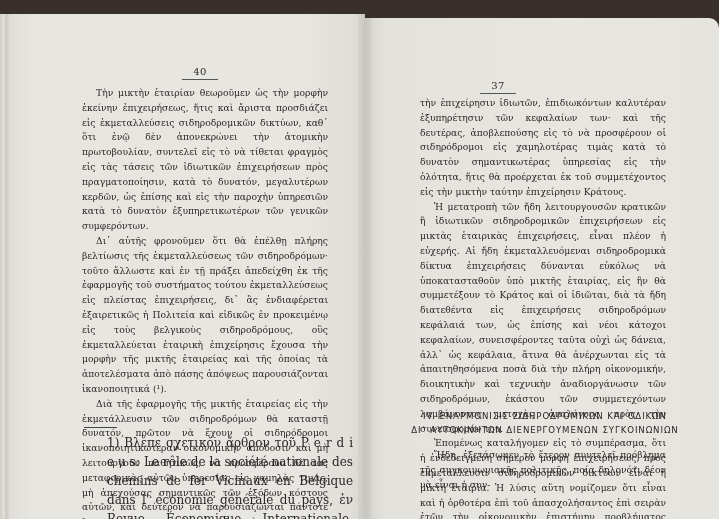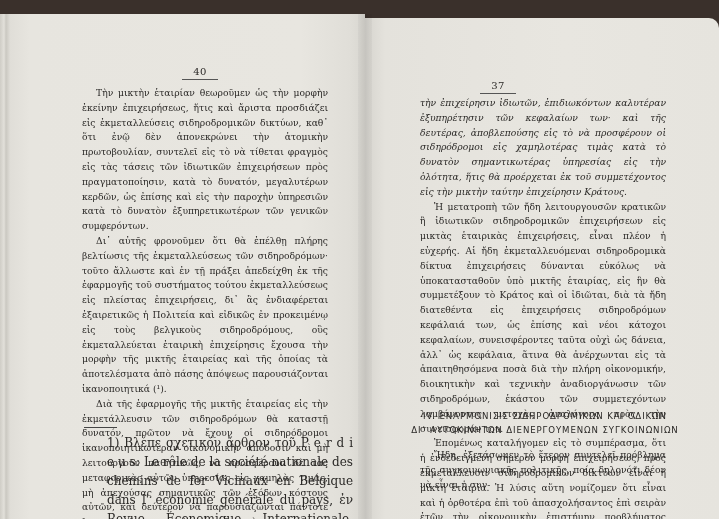--- a/index.html
+++ b/index.html
@@ -39,21 +39,21 @@
       letter-spacing: 0.5px;
     }
     .page-num::after {
       content: ""; display: block; margin: 2px auto 0; width: 36px; height: 1px; background: #555;
     }
     .body-text {
       position: absolute; font-size: 9.2px; line-height: 14.8px;
       text-align: justify; text-align-last: left;
     }
     .body-text p { margin: 0; text-indent: 14px; }
-    .body-text p.noindent { text-indent: 0; font-style: italic; }
+    .body-text p.noindent { text-indent: 0; }
     .footnote-rule {
       position: absolute; width: 33px; height: 1px; background: #444;
     }
     .footnote {
       position: absolute; font-size: 12px; line-height: 19px; text-align: justify; margin-left: 23px;
     }
     .section-heading {
       position: absolute; font-family: "DejaVu Sans", sans-serif; font-size: 8.6px;
       letter-spacing: 0.9px; text-align: center; line-height: 14px;
     }

